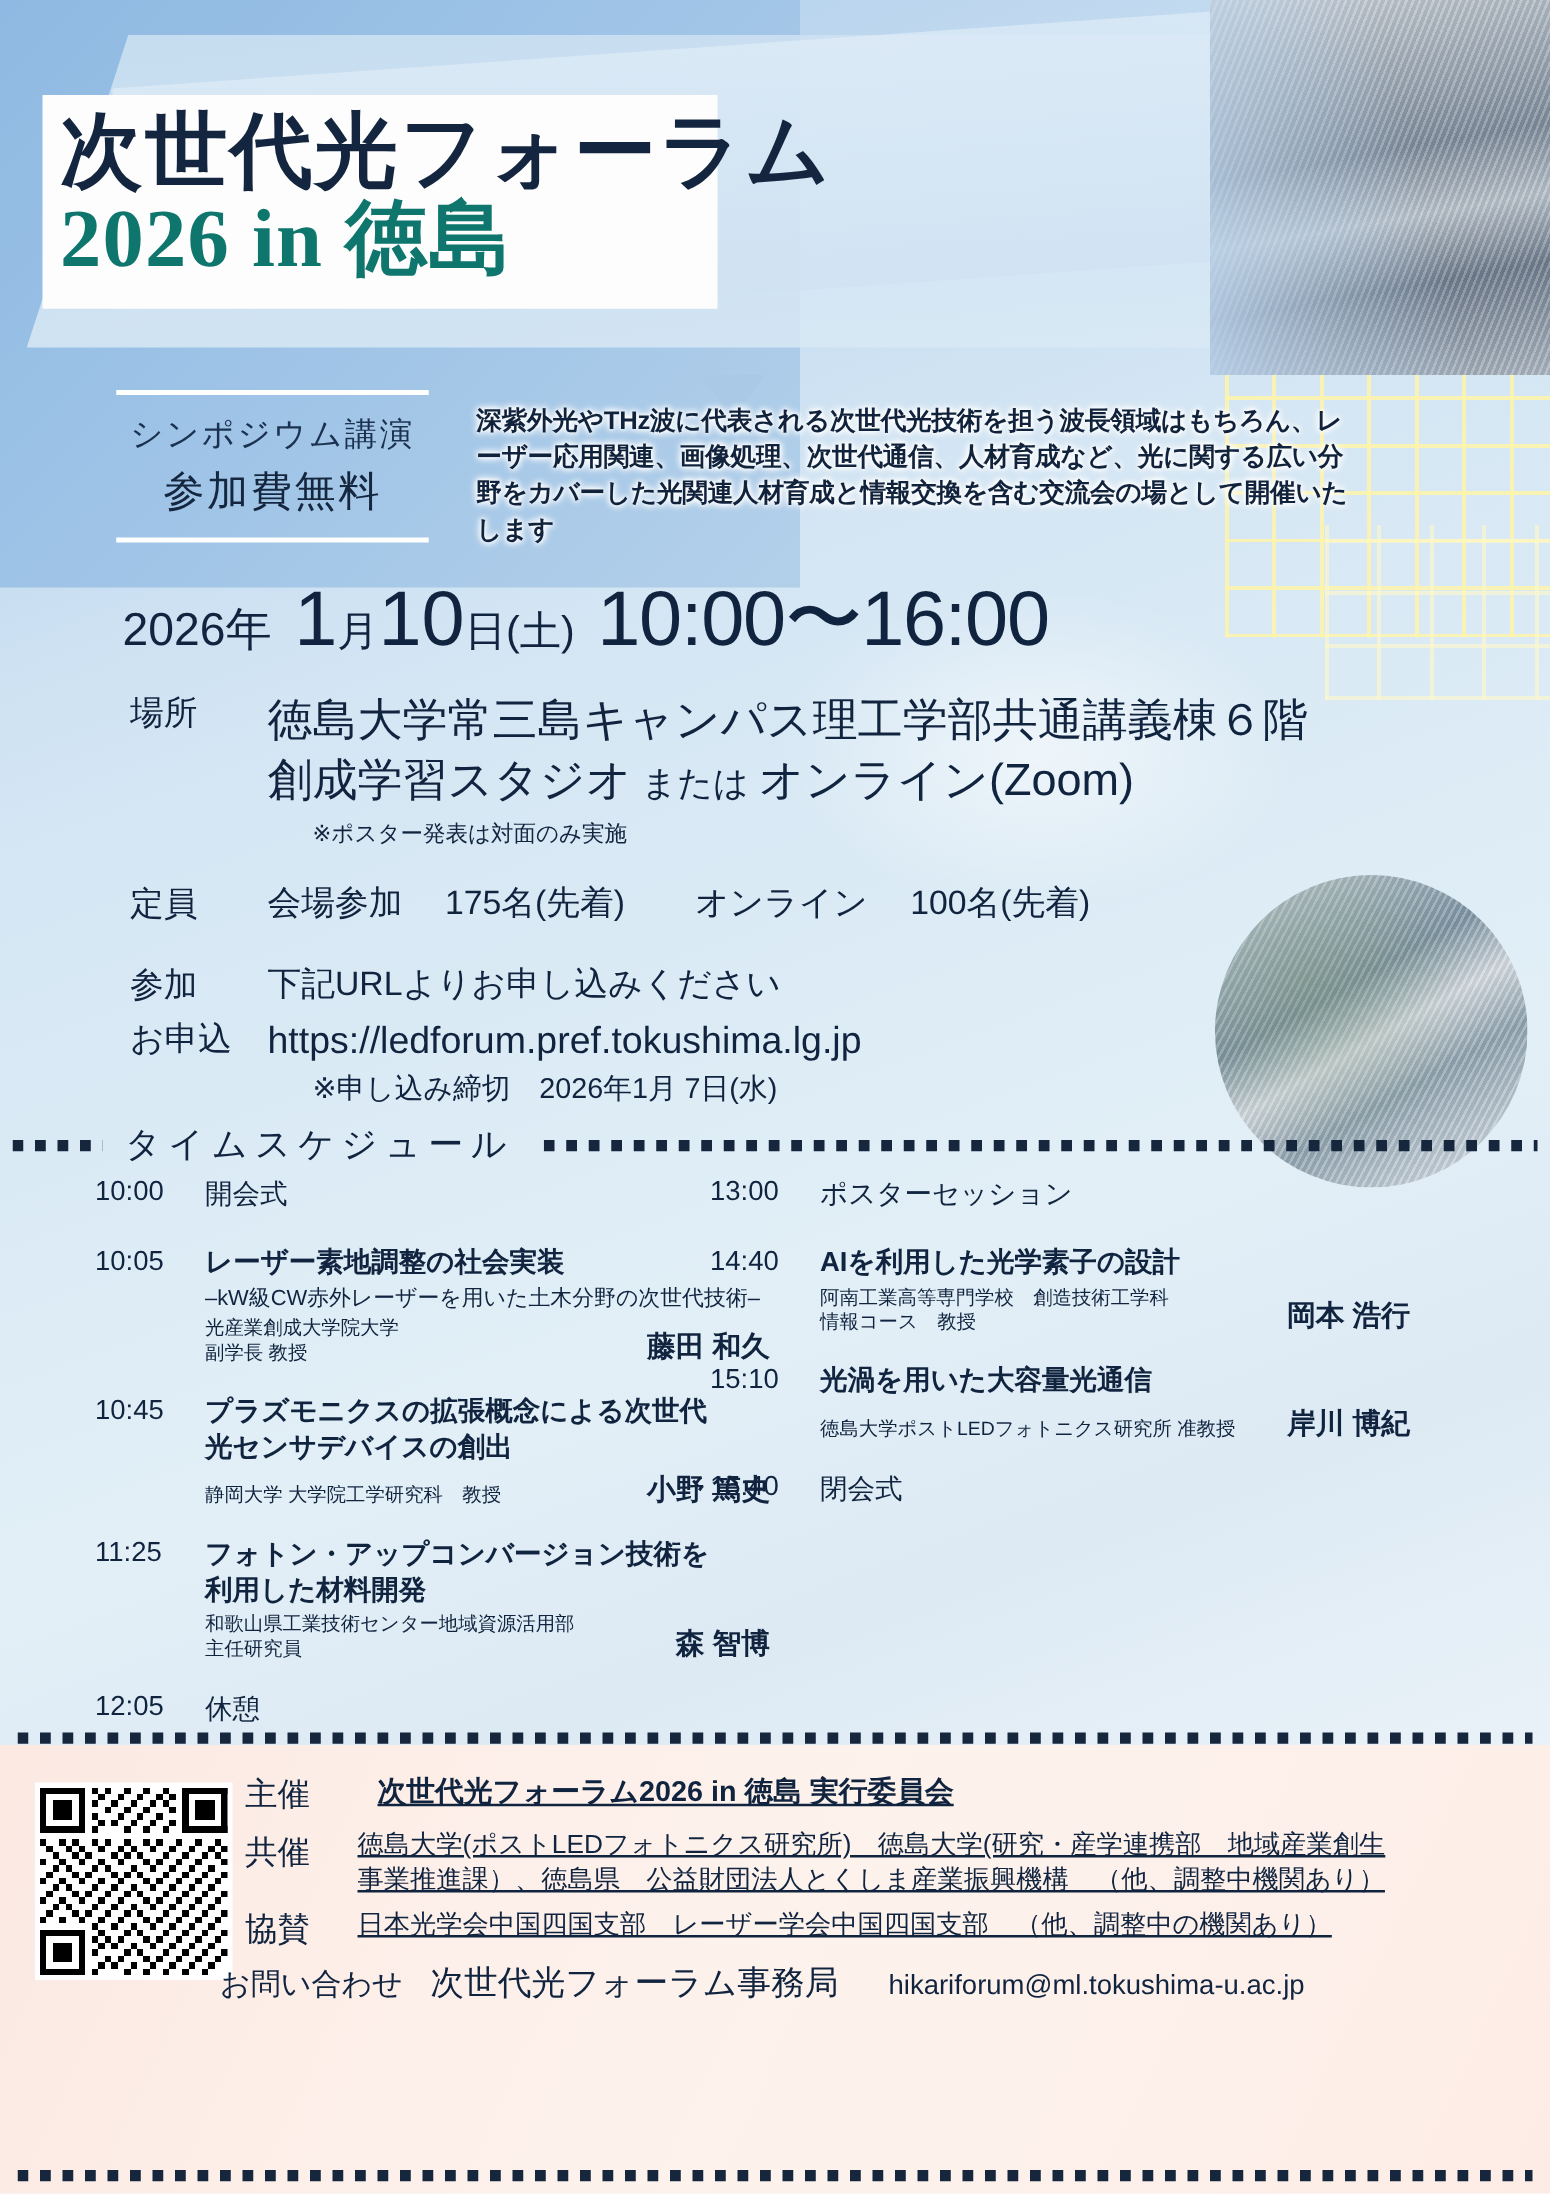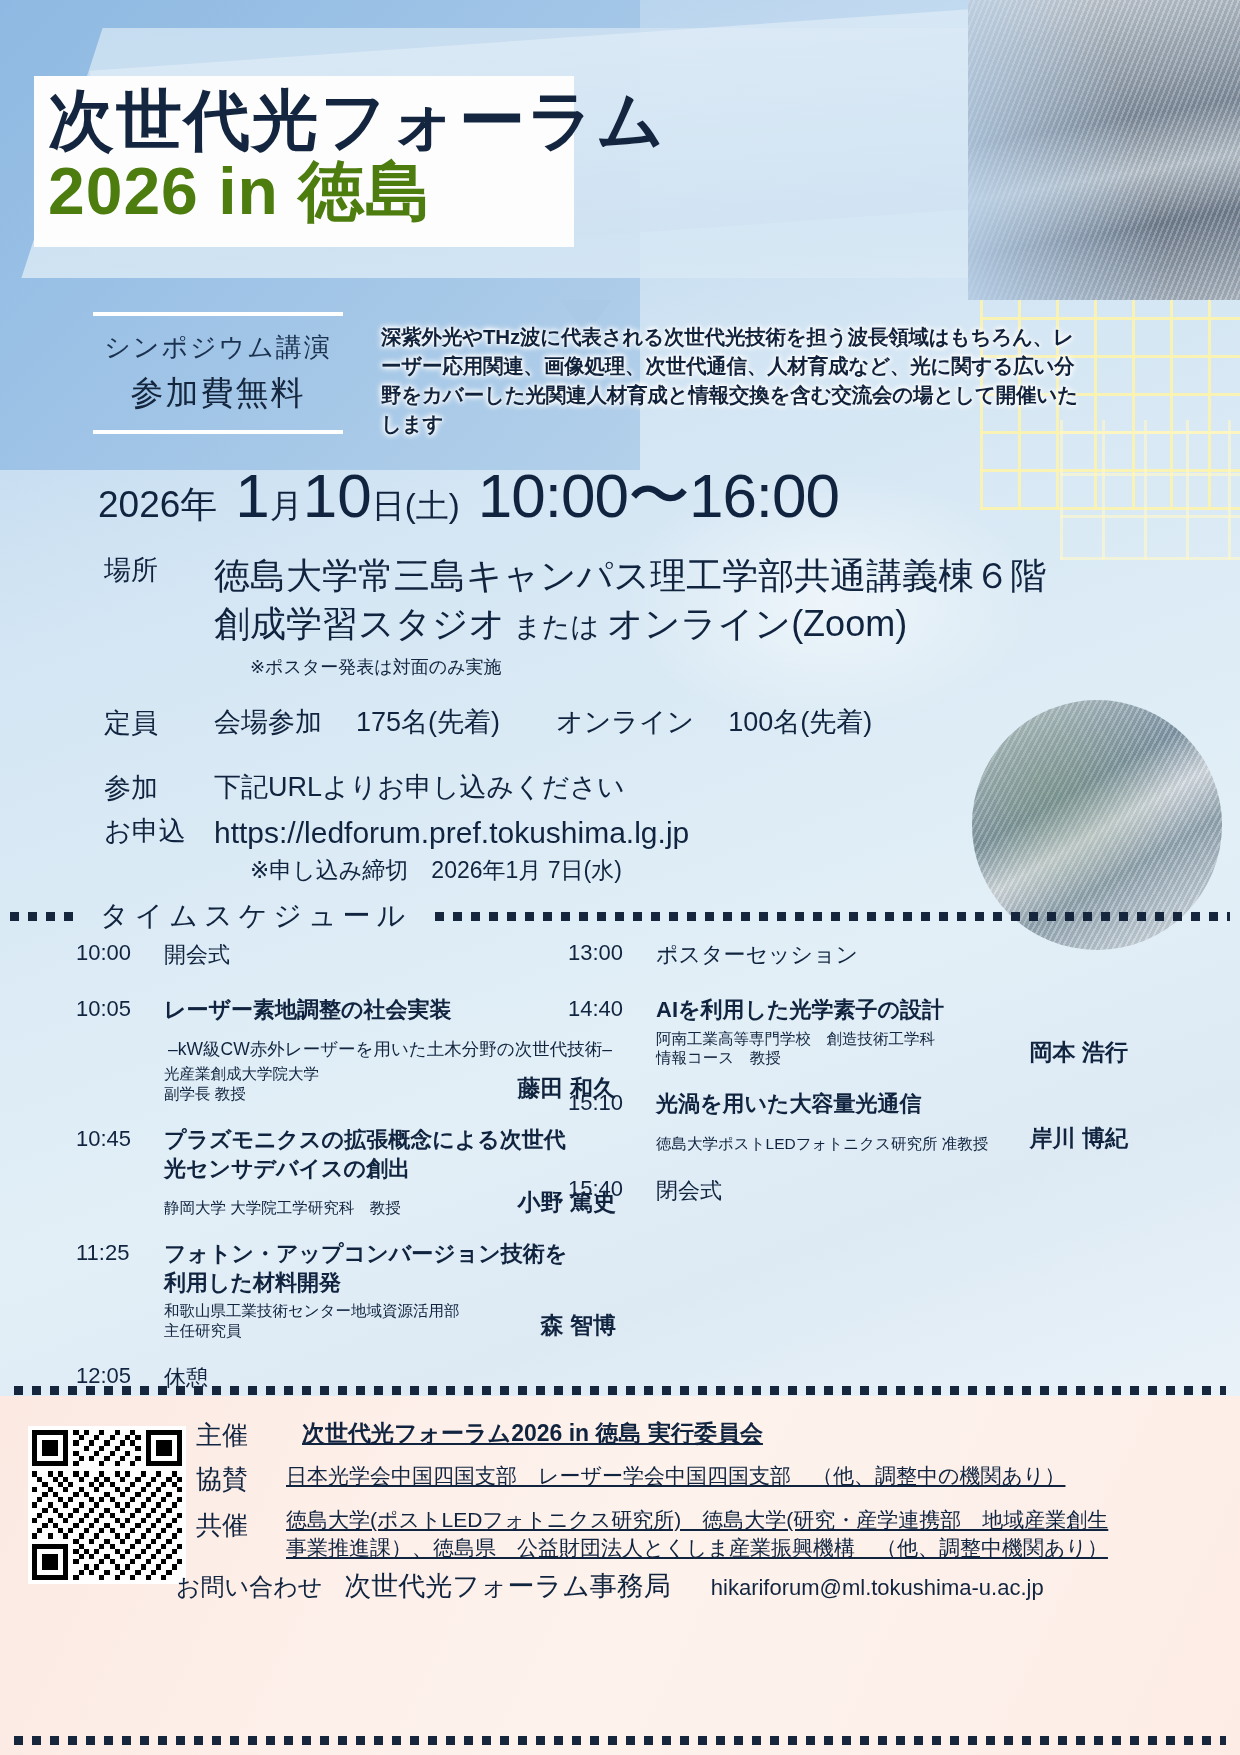--- a/index.html
+++ b/index.html
@@ -82,21 +82,21 @@
   .title-box {
     position:absolute; left:34px; top:76px; width:540px; padding:10px 14px 18px 14px;
     background:#fdfdfd;
   }
   .title-line1 {
     font-size:66px; line-height:1.05; font-weight:700; letter-spacing:2px;
     color:#14263f; white-space:nowrap;
   }
   .title-line2 {
     font-size:66px; line-height:1.12; font-weight:700; letter-spacing:1px;
-    color:#4d7c0f; white-space:nowrap;
+    color:#0f766e; white-space:nowrap;font-family:Liberation Serif, serif;
   }
 
   
   .badge-wrap { position:absolute; left:78px; top:312px; width:280px; text-align:center; }
   .badge-rule { width:250px; height:4px; background:#ffffff; margin:0 auto 14px auto; }
   .badge-l1 { font-size:26px; color:#1b3150; letter-spacing:2px; }
   .badge-l2 { font-size:33px; color:#15263f; letter-spacing:2px; margin-top:6px; }
   .badge-rule2 { width:250px; height:4px; background:#ffffff; margin:14px auto 0 auto; }
 
   
@@ -144,21 +144,21 @@
   
   .sched { position:absolute; left:16px; top:940px; width:1240px; height:420px; }
   .col { position:absolute; top:0; }
   .col-left { left:60px; width:540px; }
   .col-right { left:552px; width:560px; }
 
   .item { position:relative; margin-bottom:4px; }
   .it-time { position:absolute; left:0; top:0; font-size:22px; }
   .it-body { margin-left:88px; }
   .it-title { font-size:22px; font-weight:700; line-height:1.3; }
-  .it-sub { font-size:17.5px; line-height:1.3; margin-top:13px;text-align:center; }
+  .it-sub { font-size:17.5px; line-height:1.3; margin-top:2px; }
   .it-affil-row { display:flex; align-items:flex-end; justify-content:space-between; margin-top:4px; }
   .it-affil { font-size:15.5px; line-height:1.28; }
   .it-name { font-size:23px; font-weight:700; white-space:nowrap; padding-left:14px; }
   .it-plain { font-size:22px; }
 
   
   .footer-dots {
     position:absolute; left:14px; top:1386px; width:1212px; height:9px;
     background-image: linear-gradient(90deg,#16263d 0 9px, transparent 9px 18px);
     background-size:18px 9px;
@@ -595,29 +595,29 @@
             <rect x="25" y="28" width="1" height="1"></rect>
         </g>
       </svg>
     </div>
 
     <div class="f-rows">
       <div class="f-row host">
         <div class="f-lbl">主催</div>
         <div class="f-val">次世代光フォーラム2026 in 徳島 実行委員会</div>
       </div>
-      <div class="f-row support">
-        <div class="f-lbl">協賛</div>
-        <div class="f-val">日本光学会中国四国支部　レーザー学会中国四国支部　（他、調整中の機関あり）</div>
-      </div>
       <div class="f-row cohost">
         <div class="f-lbl">共催</div>
         <div class="f-val" style="white-space:pre-line">徳島大学(ポストLEDフォトニクス研究所)　徳島大学(研究・産学連携部　地域産業創生
 事業推進課）、徳島県　公益財団法人とくしま産業振興機構　（他、調整中機関あり）</div>
       </div>
+      <div class="f-row support">
+        <div class="f-lbl">協賛</div>
+        <div class="f-val">日本光学会中国四国支部　レーザー学会中国四国支部　（他、調整中の機関あり）</div>
+      </div>
     </div>
 
     <div class="f-contact">
       <span class="c-lbl">お問い合わせ</span>
       <span class="c-org">次世代光フォーラム事務局</span>
       <span class="c-mail">hikariforum@ml.tokushima-u.ac.jp</span>
     </div>
 
     <div class="footer-dots2"></div>
   </div>

